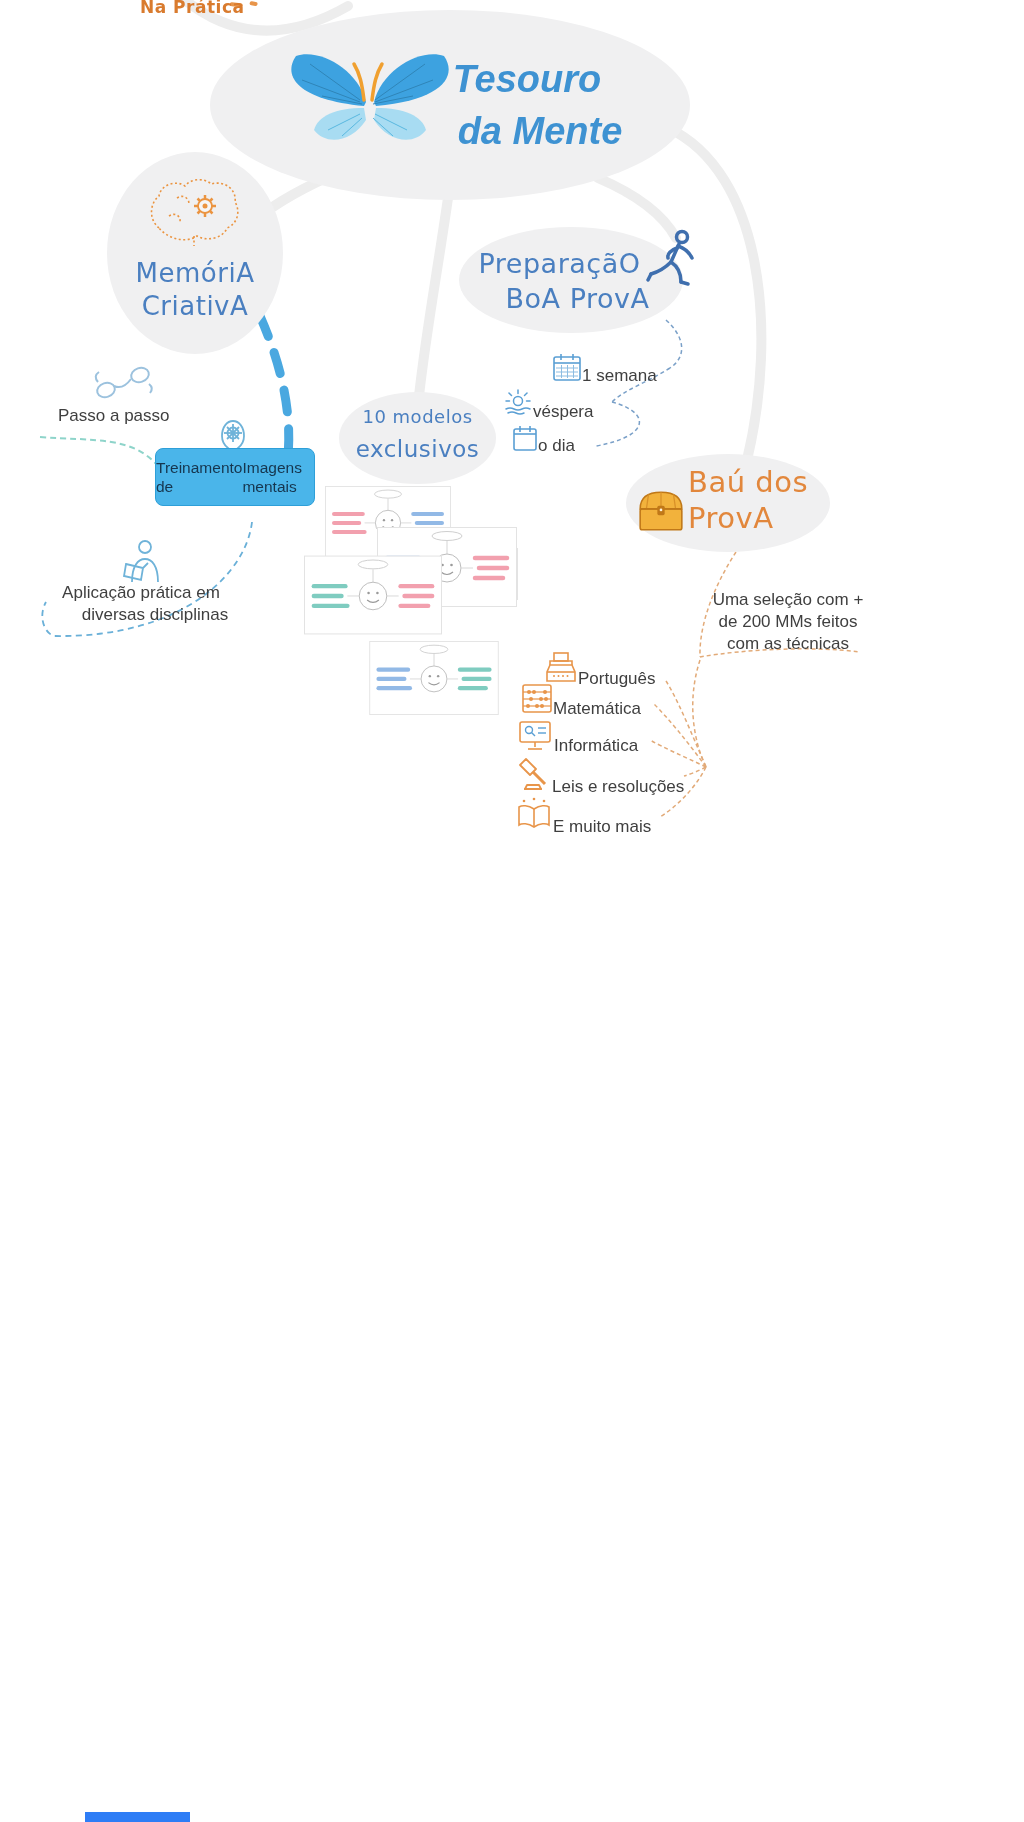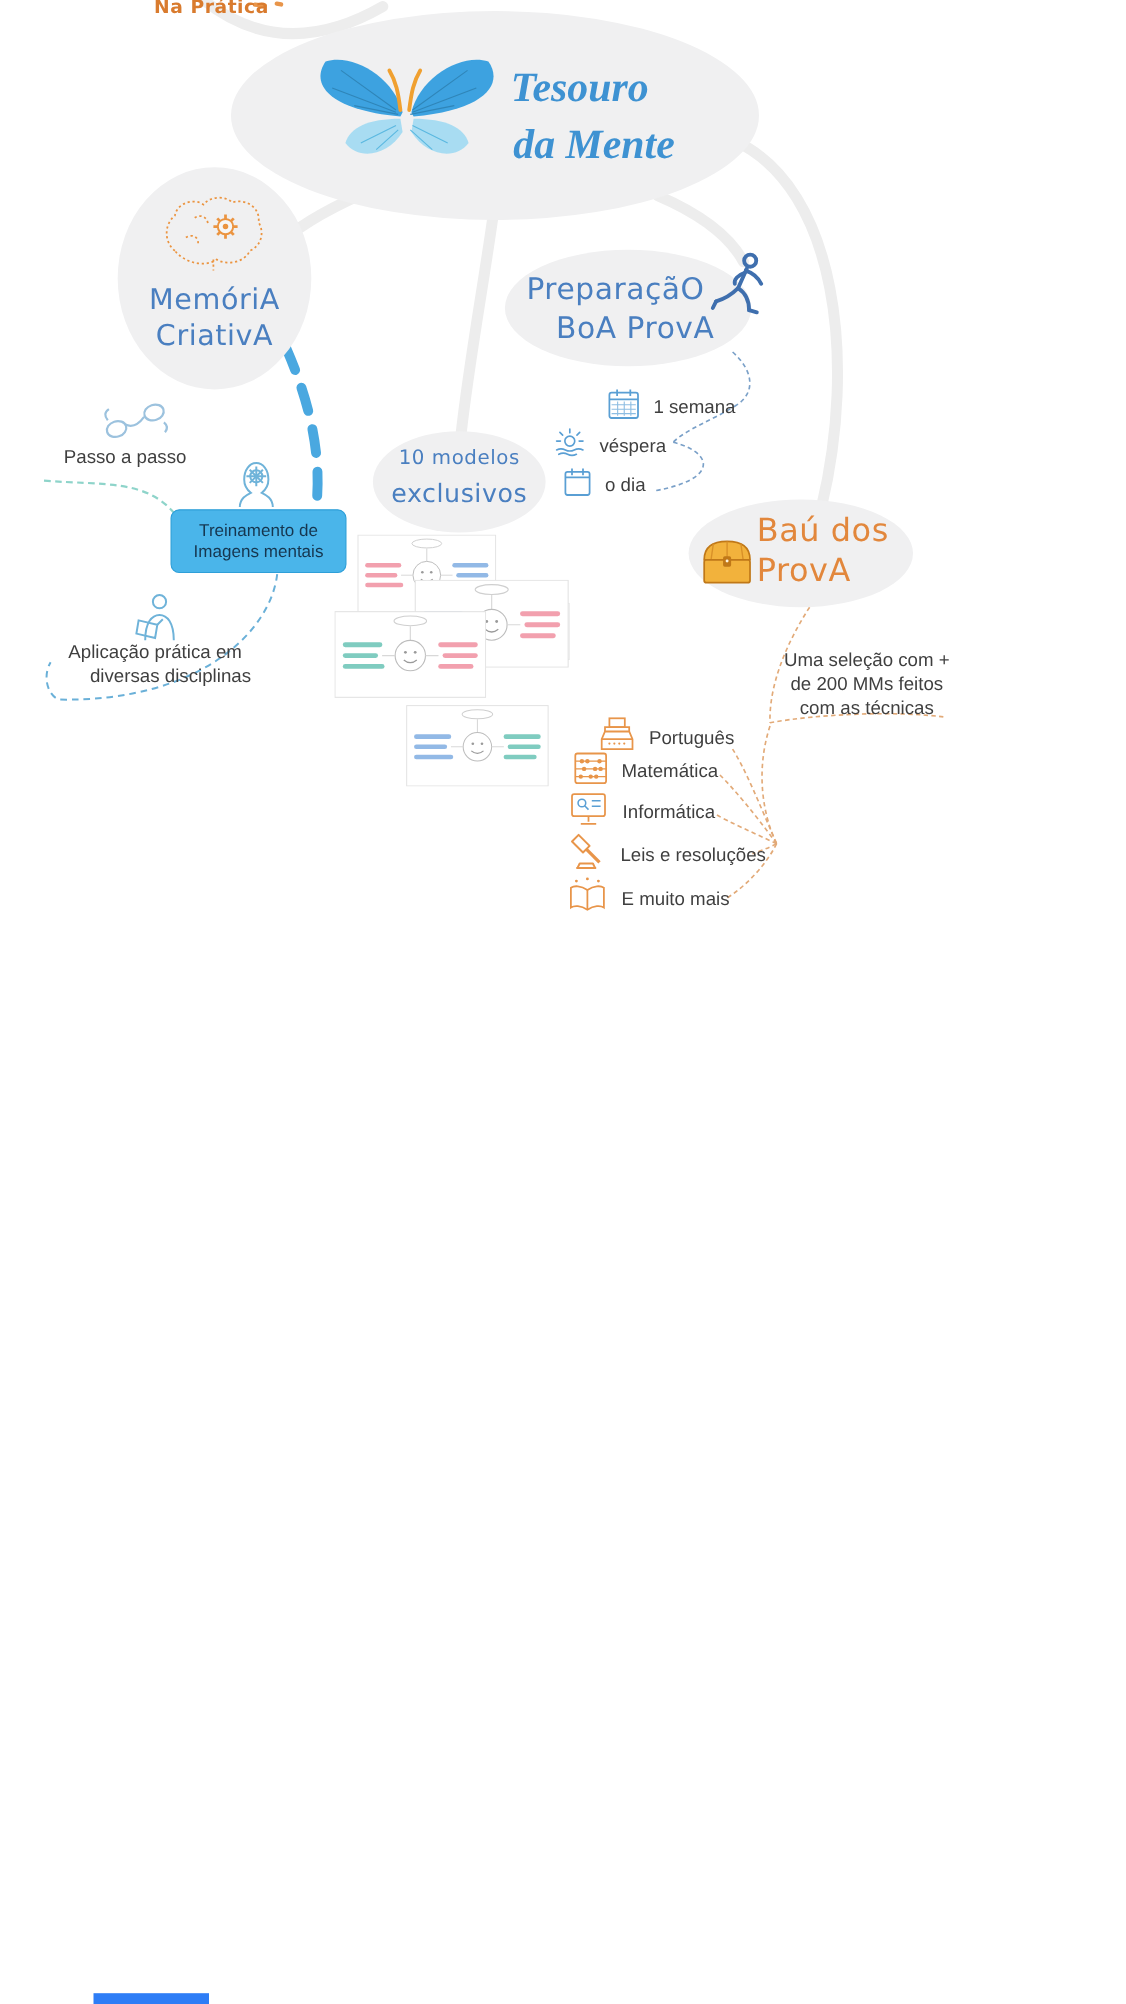--- a/index.html
+++ b/index.html
@@ -5,29 +5,29 @@
   *{margin:0;padding:0;box-sizing:border-box}
   html,body{background:#fff}
   .stage{position:relative;width:1024px;height:1822px;background:#fff;overflow:hidden;
          font-family:"Liberation Sans",sans-serif}
   .abs{position:absolute}
   .layer{position:absolute;left:0;top:0}
   .node{position:absolute;background:#f0f0f1;border-radius:50%}
   .hand{color:#4a7fc0;font-family:"DejaVu Sans",sans-serif;text-align:center;
         letter-spacing:.5px;white-space:nowrap}
   .hand-o{color:#e2873c;font-family:"DejaVu Sans",sans-serif;letter-spacing:.5px;white-space:nowrap}
-  .script{font-family:Liberation Serif, serif;font-style:italic;font-weight:bold;
+  .script{font-family:Liberation Sans, sans-serif;font-style:italic;font-weight:bold;
           color:#3e92d2;text-align:center;white-space:nowrap}
   .body-txt{color:#3f3f3f;font-size:17px;white-space:nowrap}
   .center{text-align:center}
-  .blue-box{position:absolute;left:155px;top:463px;width:160px;height:58px;
+  .blue-box{position:absolute;left:155px;top:448px;width:160px;height:58px;
             background:#4ab5ea;border:1px solid #2e9fd8;border-radius:8px;
-            display:flex;flex-direction:column;justify-content:center;align-items:center;
+            display:flex;flex-direction:row;justify-content:center;align-items:center;
             color:#16364f;font-size:15.5px;line-height:19px}
-  .row{position:absolute;display:flex;align-items:center;gap:12px}
+  .row{position:absolute;display:flex;align-items:flex-end;gap:0}
   .card{position:absolute}
   .bottom-bar{position:absolute;left:85px;top:1812px;width:105px;height:10px;background:#2e7df6}
 </style>
 </head>
 <body>
 
 <div class="stage">
 
   <svg class="layer" width="1024" height="1822">
 

